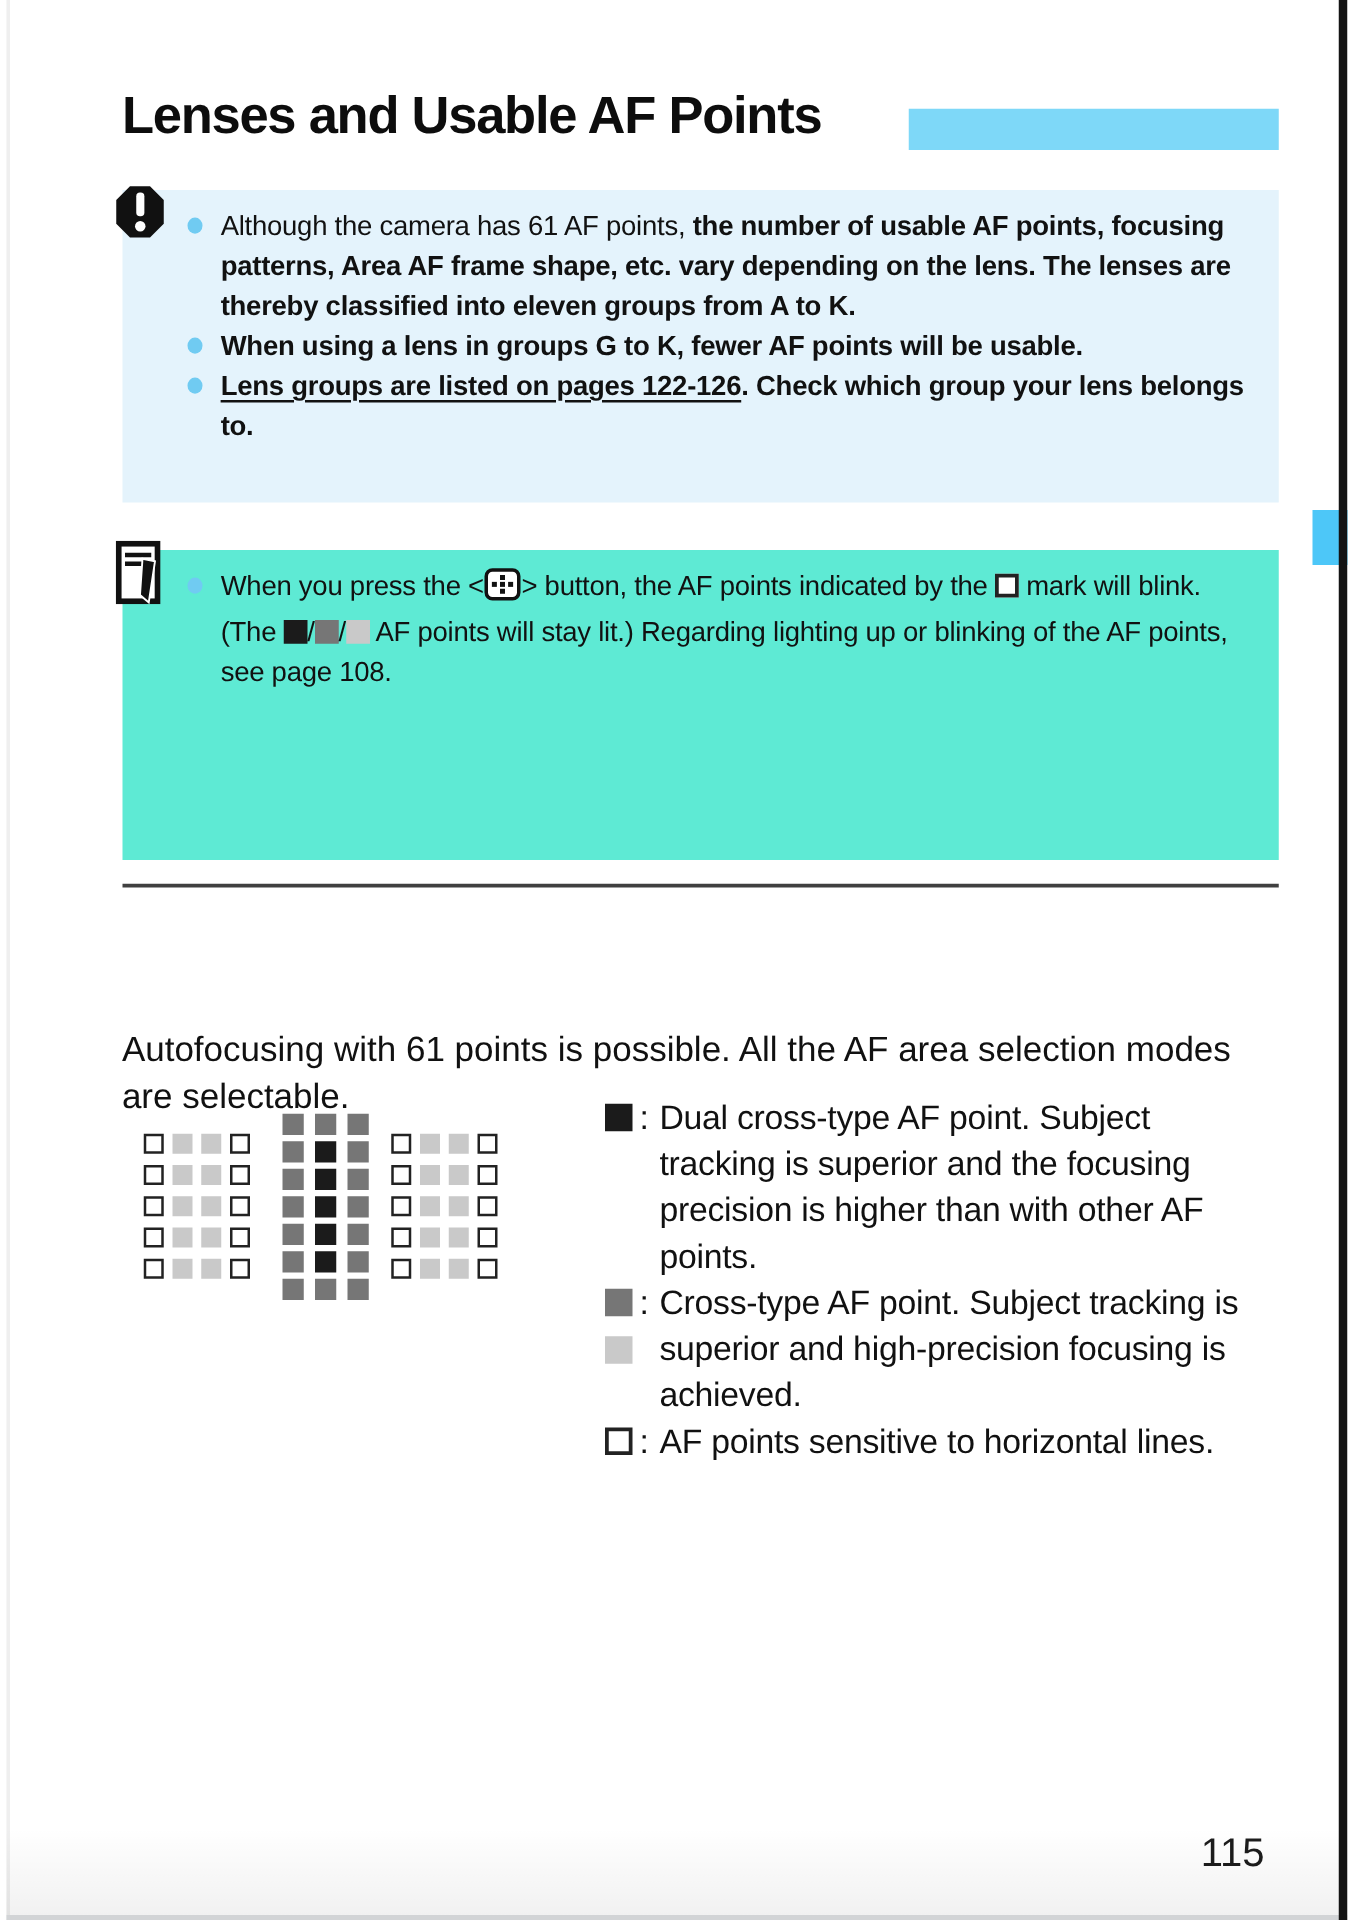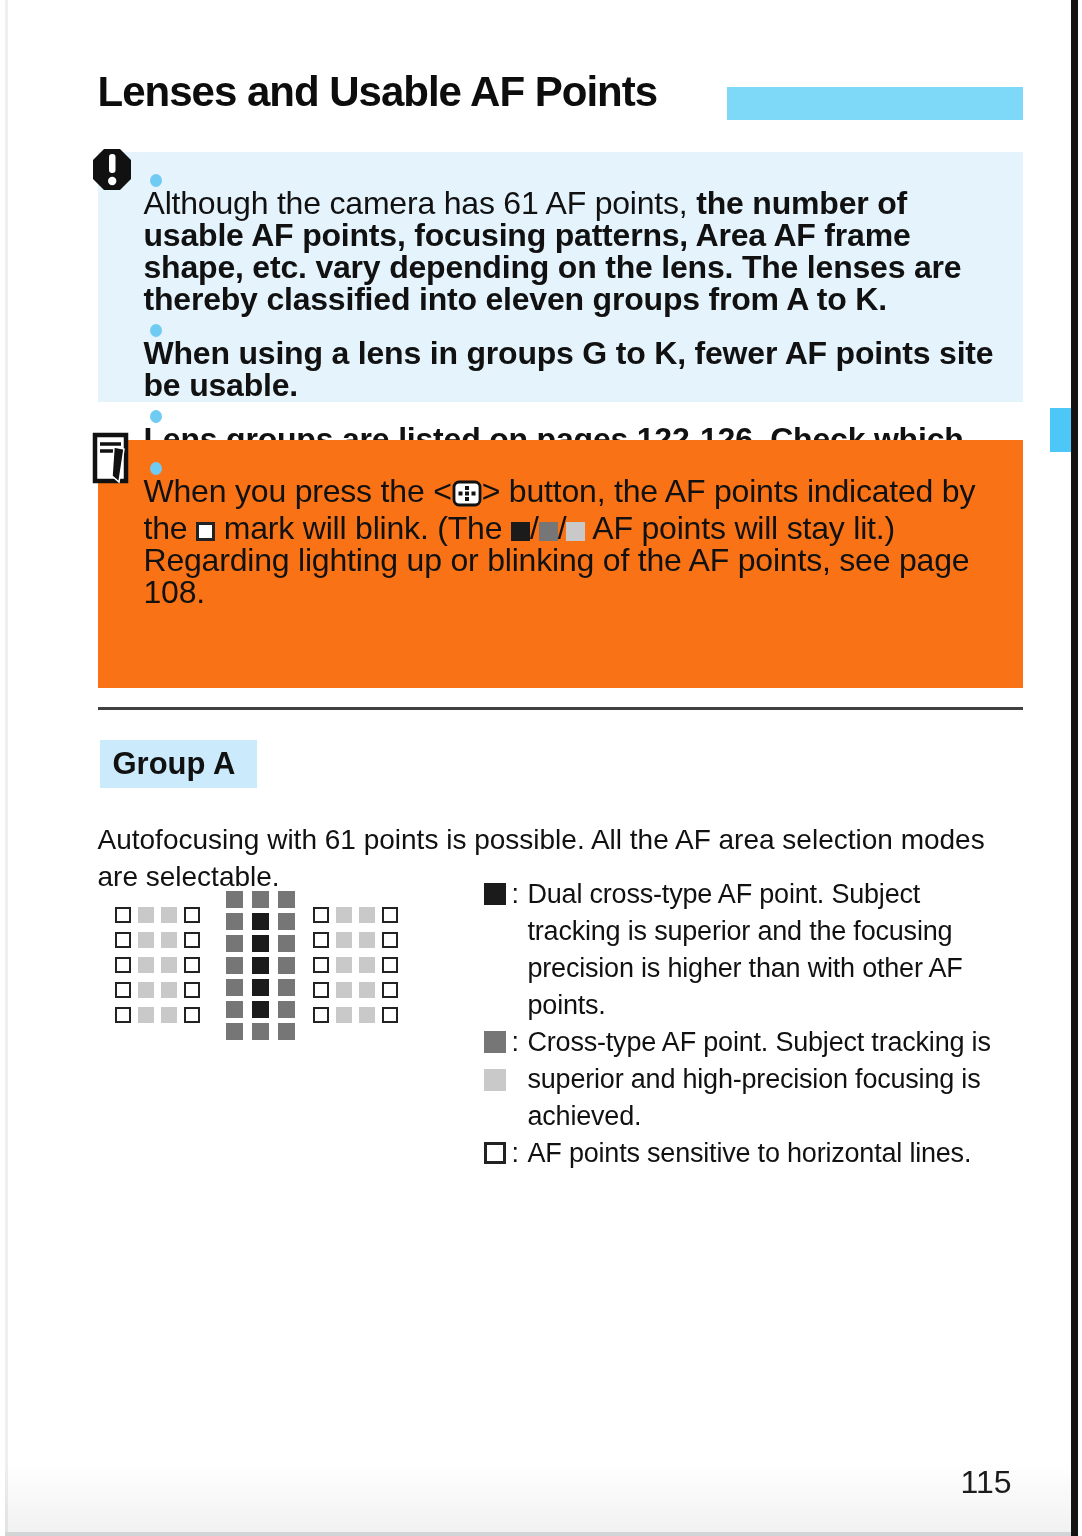--- a/index.html
+++ b/index.html
@@ -22,21 +22,21 @@
   .title-bar { position:absolute; left:722px; top:87px; width:296px; height:33px; }
 
   
   .info-box { position:absolute; left:93px; width:925px; padding:13px 22px 15px 46px; }
   .caution-box { top:152px; height:250px; }
   .note-box { top:440px; height:248px; }
   .box-icon { position:absolute; }
   .caution-icon { left:-6px; top:-4px; }
   .note-icon { left:-6px; top:-8px; }
 
-  .bullet-item { display:flex; font-size:32px; line-height:32px;flex-direction:column; }
+  .bullet-item { display:flex; font-size:22px; line-height:32px; }
   .dot { flex:0 0 auto; width:12px; height:13px; border-radius:50%; margin:9px 15px 0 6px; }
   .btext { flex:1; letter-spacing:-0.2px; }
   .bold { font-weight:bold; }
   .link-underline { text-decoration:underline; text-underline-offset:4px; text-decoration-thickness:2px; }
 
   
   .af-btn-glyph { display:inline-block; vertical-align:-5px; }
   .isq { display:inline-block; width:19px; height:19px; vertical-align:-2px; }
   .isq-outline { border:3px solid #222; background:#fff; }
   .isq-black { background:#1b1b1b; }
@@ -91,29 +91,29 @@
         <rect x="17" y="6" width="6.5" height="19" rx="3" fill="#fff"></rect>
         <circle cx="20.2" cy="33" r="4.2" fill="#fff"></circle>
       </svg>
     </span>
     <div class="bullet-item">
       <span class="dot" style="background: rgb(112, 203, 242);"></span>
       <span class="btext"><span>Although the camera has 61 AF points, </span><span class="bold">the number of usable AF points, focusing patterns, Area AF frame shape, etc. vary depending on the lens. The lenses are thereby classified into eleven groups from A to K.</span></span>
     </div>
     <div class="bullet-item">
       <span class="dot" style="background: rgb(112, 203, 242);"></span>
-      <span class="btext bold">When using a lens in groups G to K, fewer AF points site be usable.</span>
+      <span class="btext bold">When using a lens in groups G to K, fewer AF points will be usable.</span>
     </div>
     <div class="bullet-item">
       <span class="dot" style="background: rgb(112, 203, 242);"></span>
       <span class="btext bold"><span class="link-underline">Lens groups are listed on pages 122-126</span><span>. Check which group your lens belongs to.</span></span>
     </div>
   </div>
 
-  <div class="info-box note-box" style="background: #f97316;">
+  <div class="info-box note-box" style="background: #5eead4;">
     <span class="box-icon note-icon">
       <svg width="40" height="56" viewBox="0 0 40 56">
         <rect x="3" y="3" width="31" height="46" fill="#fff" stroke="#111" stroke-width="4.5"></rect>
         <line x1="8" y1="12" x2="29" y2="12" stroke="#111" stroke-width="3.5"></line>
         <line x1="8" y1="19" x2="22" y2="19" stroke="#111" stroke-width="3.5"></line>
         <polygon points="22,15 32,17 27,50 20,44" fill="#111" stroke="#fff" stroke-width="1.5"></polygon>
       </svg>
     </span>
     <div class="bullet-item">
       <span class="dot" style="background: rgb(112, 203, 242);"></span>
@@ -123,21 +123,20 @@
               <rect x="13" y="11.5" width="4" height="4" fill="#111"></rect>
               <rect x="13" y="17" width="4" height="4" fill="#111"></rect>
               <rect x="6.5" y="11.5" width="4" height="4" fill="#111"></rect>
               <rect x="19.5" y="11.5" width="4" height="4" fill="#111"></rect>
             </svg></span><span>&gt; button, the AF points indicated by the </span><span class="isq isq-outline"></span><span> mark will blink. (The </span><span class="isq isq-black"></span><span>/</span><span class="isq isq-dark"></span><span>/</span><span class="isq isq-light"></span><span> AF points will stay lit.) Regarding lighting up or blinking of the AF points, see page 108.</span></span>
     </div>
   </div>
 
   <div class="rule"></div>
 
-  <div class="group-heading" style="background: rgb(203, 234, 252);">Group A</div>
   <p class="group-desc">Autofocusing with 61 points is possible. All the AF area selection modes are selectable.</p>
 
   <div class="af-diagram">
     <div class="af-block af-side">
         <div class="cell cell-o"></div>
         <div class="cell cell-l"></div>
         <div class="cell cell-l"></div>
         <div class="cell cell-o"></div>
         <div class="cell cell-o"></div>
         <div class="cell cell-l"></div>

